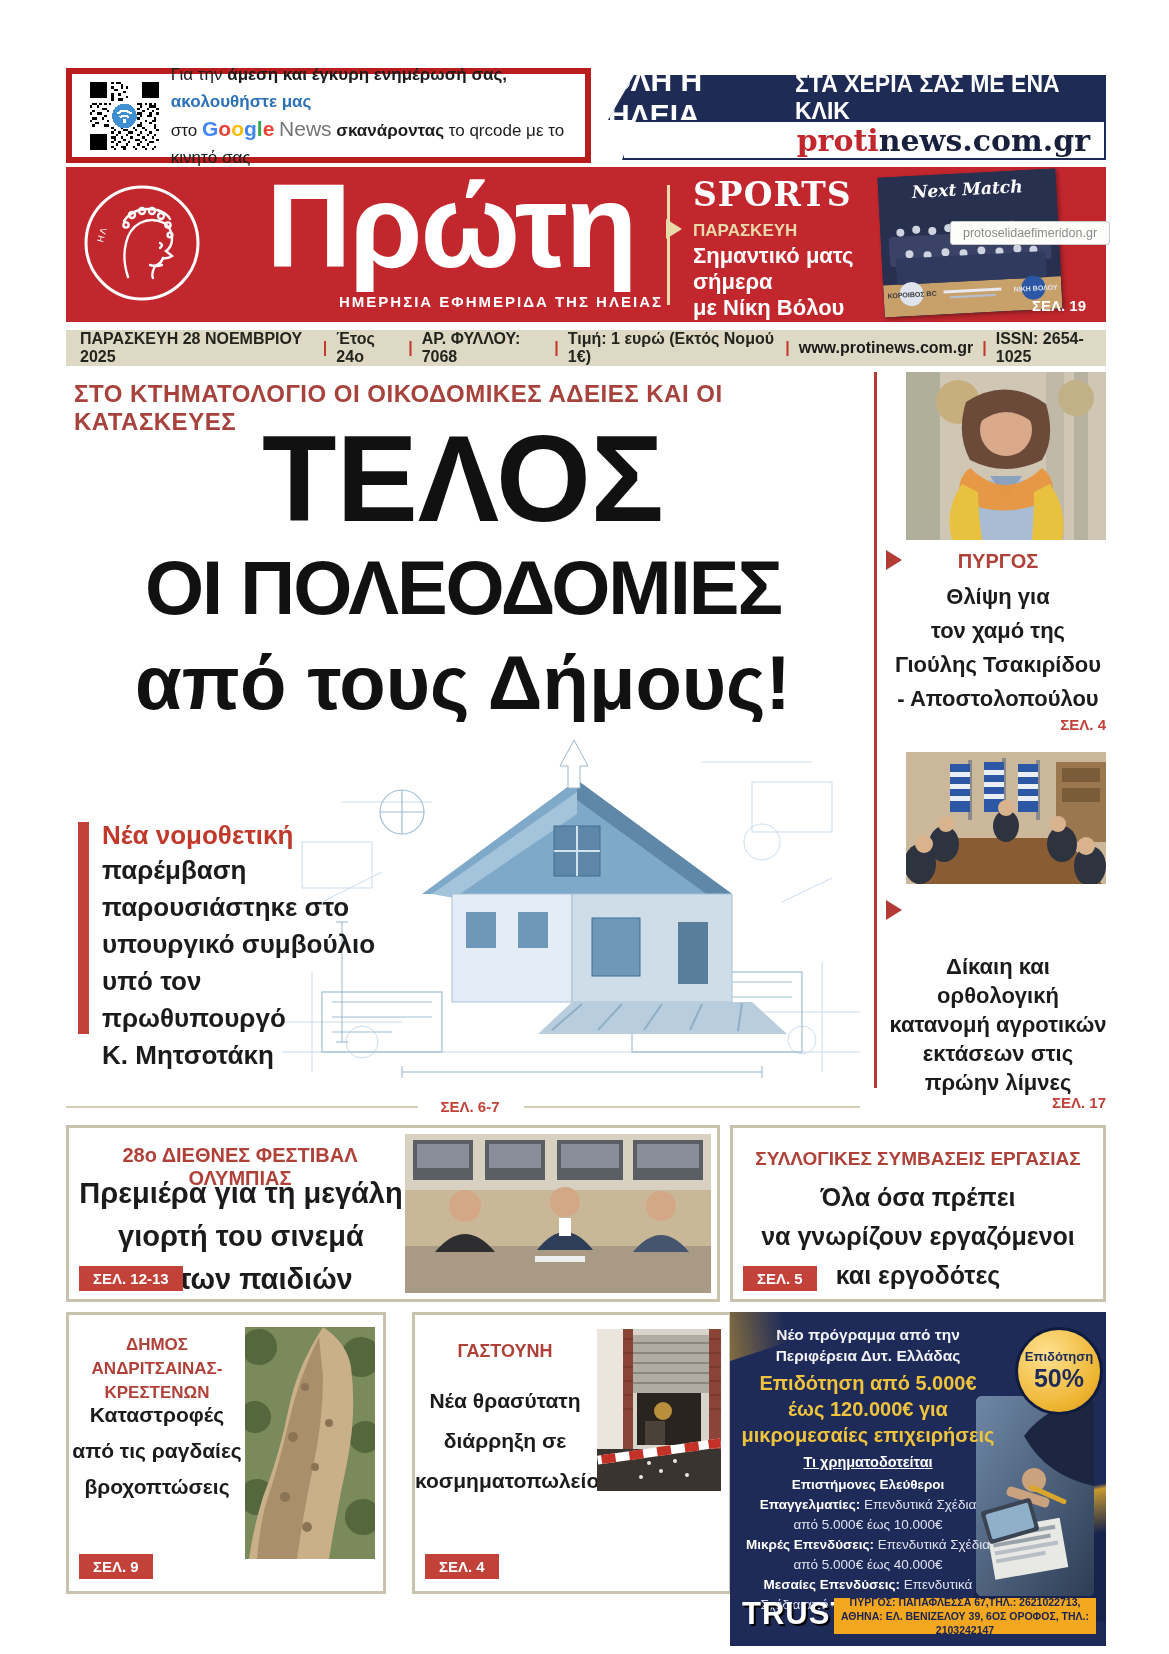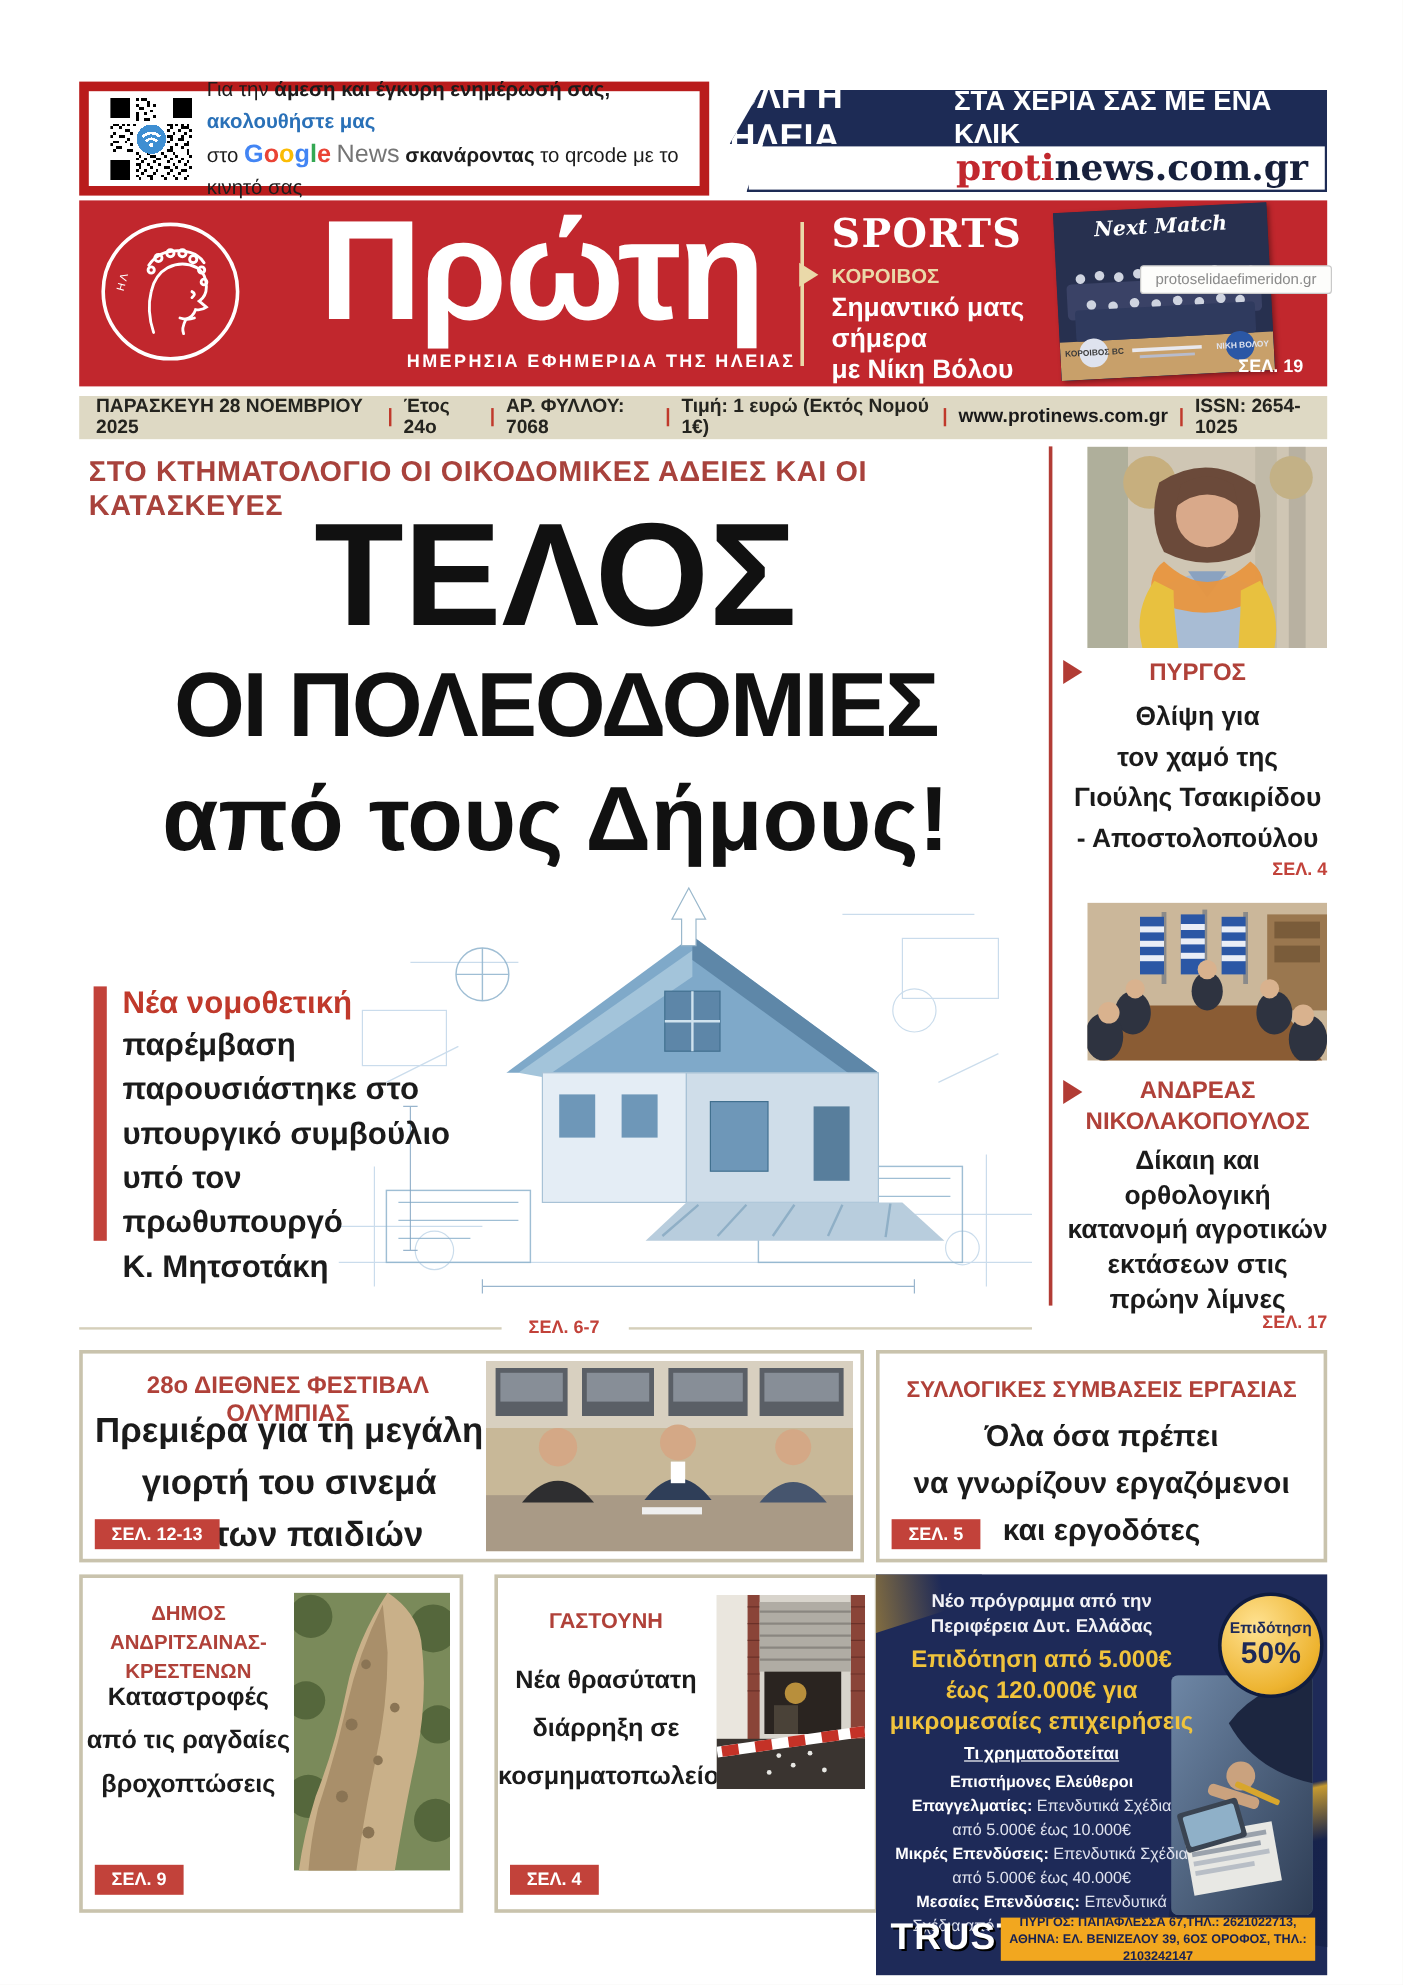--- a/index.html
+++ b/index.html
@@ -2,21 +2,21 @@
 <html><head>
 <meta charset="utf-8">
 <style>
   html,body{margin:0;padding:0;background:#f4f4f2;}
   #page{position:relative;width:1169px;height:1654px;background:#ffffff;
         font-family:"Liberation Sans",sans-serif;overflow:hidden;margin:0 auto;}
   .abs{position:absolute;}
   .pre{white-space:pre-line;}
   .ctr{text-align:center;}
   
-  .qrbox{border:8px solid #b91c1c;background:#fff;display:flex;align-items:center;padding:4px 10px 4px 18px;box-sizing:border-box;}
+  .qrbox{border:6px solid #b91c1c;background:#fff;display:flex;align-items:center;padding:4px 10px 4px 18px;box-sizing:border-box;}
   .qrtxt{margin-left:12px;color:#1c1c1c;font-size:17px;line-height:27px;}
   .b{font-weight:bold;}
   .blue{color:#2a71b8;font-weight:bold;}
   .gl{font-size:21px;font-weight:bold;}
   .gl0,.gl3{color:#4285F4}.gl1,.gl5{color:#EA4335}.gl2{color:#FBBC05}.gl4{color:#34A853}
   .gnews{font-size:21px;color:#757575;}
   .promonavy{background:#1d2b55;clip-path:polygon(26px 0,100% 0,100% 100%,0 100%);
              color:#fff;display:flex;align-items:center;justify-content:flex-end;padding-right:14px;box-sizing:border-box;}
   .promowhite{background:#fff;border:2px solid #1d2b55;clip-path:polygon(14px 0,100% 0,100% 100%,0 100%);
               display:flex;align-items:center;justify-content:flex-end;padding-right:14px;box-sizing:border-box;
@@ -141,21 +141,21 @@
         <text x="20" y="58" transform="rotate(-75 24 58)">Η Λ</text>
       </g>
     </svg>
     <div class="abs mast-title" style="left:160px;top:0px;width:450px;text-align:center;">Πρώτη</div>
     <div class="abs mast-sub" style="left:250px;top:126px;width:370px;text-align:center;">ΗΜΕΡΗΣΙΑ ΕΦΗΜΕΡΙΔΑ ΤΗΣ ΗΛΕΙΑΣ</div>
 
     <div class="abs" style="left:601px;top:18px;width:3px;height:120px;background:#ead9a9;"></div>
 
     <div class="abs sports-label" style="left:627px;top:8px;">SPORTS</div>
     <div class="abs tri tri-beige" style="left:600px;top:52px;"></div>
-    <div class="abs sports-kicker" style="left:627px;top:54px;">ΚΟΡΟΙΒΟΣ</div>
+    <div class="abs sports-kicker" style="left:627px;top:54px;">ΠΑΡΑΣΚΕΥΗ</div>
     <div class="abs sports-head pre" style="left:627px;top:76px;width:190px;">Σημαντικό ματς
 σήμερα
 με Νίκη Βόλου</div>
 
     <div class="abs photo" style="left:815px;top:6px;width:178px;height:140px;transform:rotate(-3deg);background:#27304f;box-shadow:2px 2px 4px rgba(0,0,0,.35);">
       <svg width="178" height="140" viewBox="0 0 178 140">
         <rect width="178" height="140" fill="#27304f"></rect>
         <rect y="108" width="178" height="32" fill="#c8a06a"></rect>
         <g fill="#3a4266">
           <rect x="8" y="60" width="162" height="30" rx="4"></rect>
@@ -340,22 +340,20 @@
         <ellipse cx="14" cy="112" rx="16" ry="20"></ellipse>
           <circle cx="18" cy="92" r="9" fill="#d9b28e"></circle>
         <ellipse cx="156" cy="92" rx="15" ry="18"></ellipse>
           <circle cx="152" cy="72" r="8" fill="#d9b28e"></circle>
         <ellipse cx="184" cy="114" rx="16" ry="20"></ellipse>
           <circle cx="180" cy="94" r="9" fill="#d9b28e"></circle>
       </g>
     </svg>
   </div>
   <div class="abs tri tri-red" style="left:886px;top:900px;"></div>
-  <div class="abs side-kick ctr pre" style="left:882px;top:896px;width:232px;">ΑΝΔΡΕΑΣ
-ΝΙΚΟΛΑΚΟΠΟΥΛΟΣ</div>
   <div class="abs side-title ctr pre" style="left:878px;top:952px;width:240px;line-height:29px;">Δίκαιη και
 ορθολογική
 κατανομή αγροτικών
 εκτάσεων στις
 πρώην λίμνες</div>
   <div class="abs pageref" style="left:890px;top:1094px;width:216px;text-align:right;">ΣΕΛ. 17</div>
 
   <div class="abs nbox" style="left:66px;top:1125px;width:654px;height:177px;">
     <div class="abs box-kick ctr" style="left:6px;top:16px;width:330px;font-size:20px;">28ο ΔΙΕΘΝΕΣ ΦΕΣΤΙΒΑΛ ΟΛΥΜΠΙΑΣ</div>
     <div class="abs box-title ctr pre" style="left:0px;top:44px;width:344px;font-size:29px;line-height:43px;">Πρεμιέρα για τη μεγάλη

